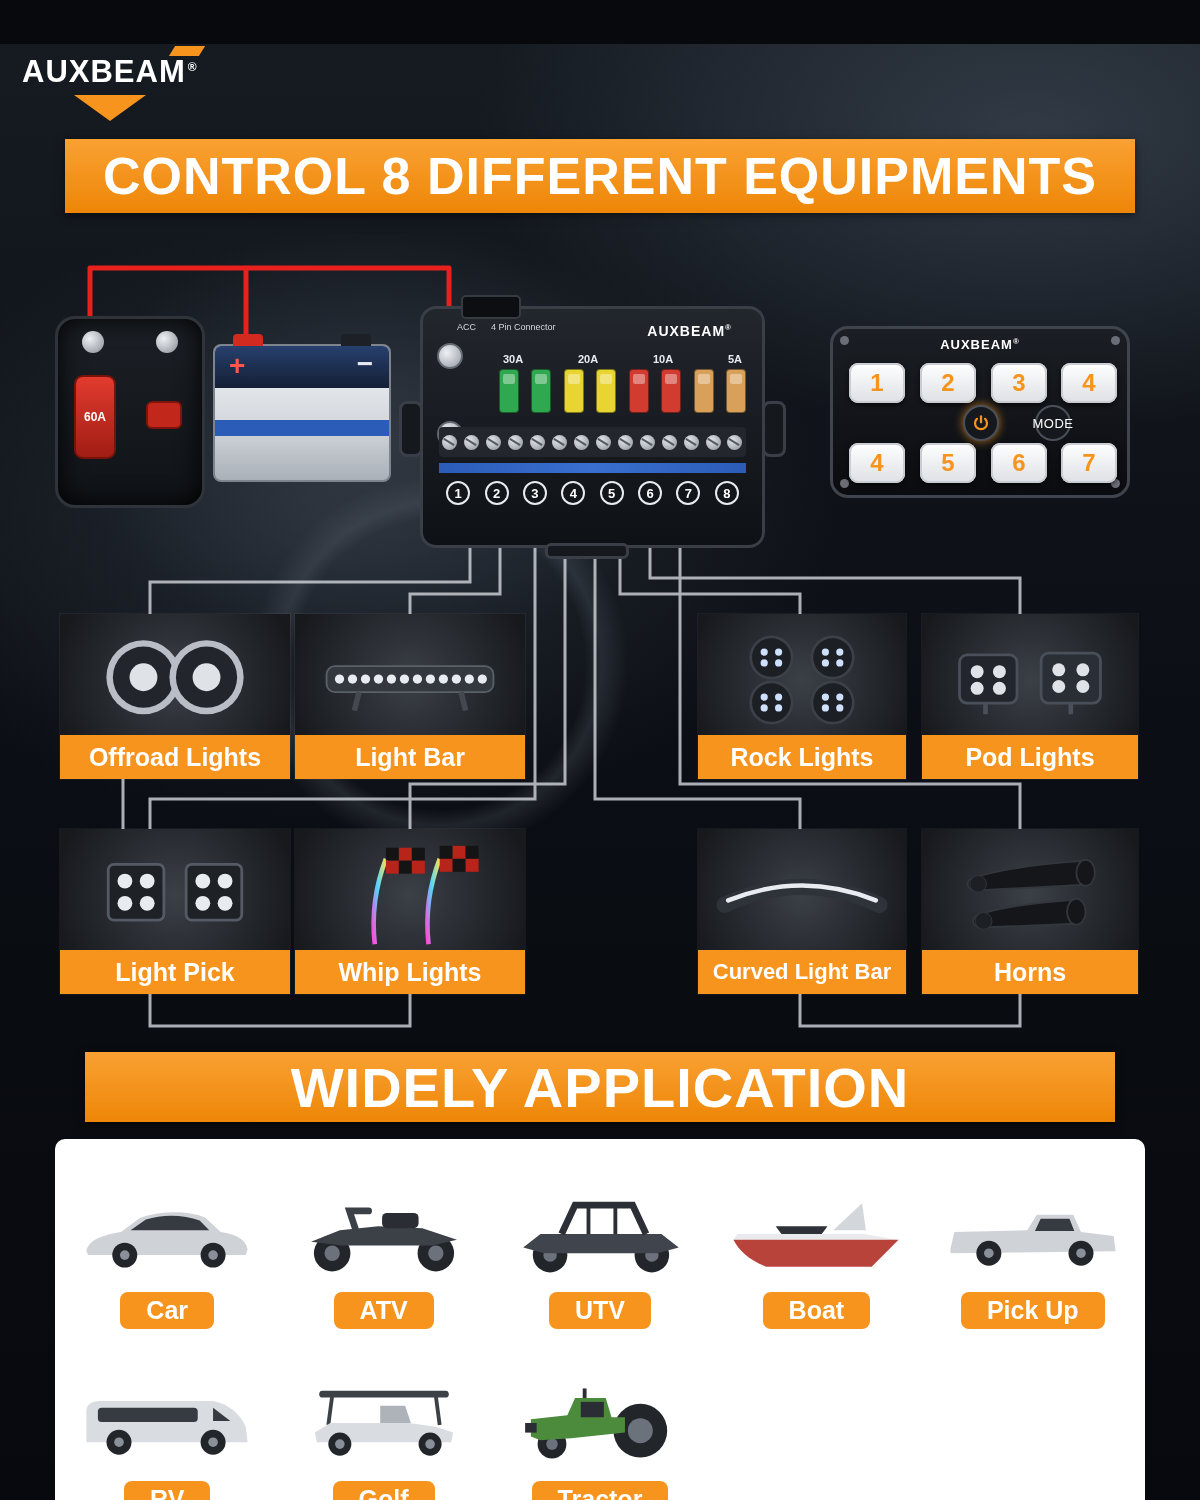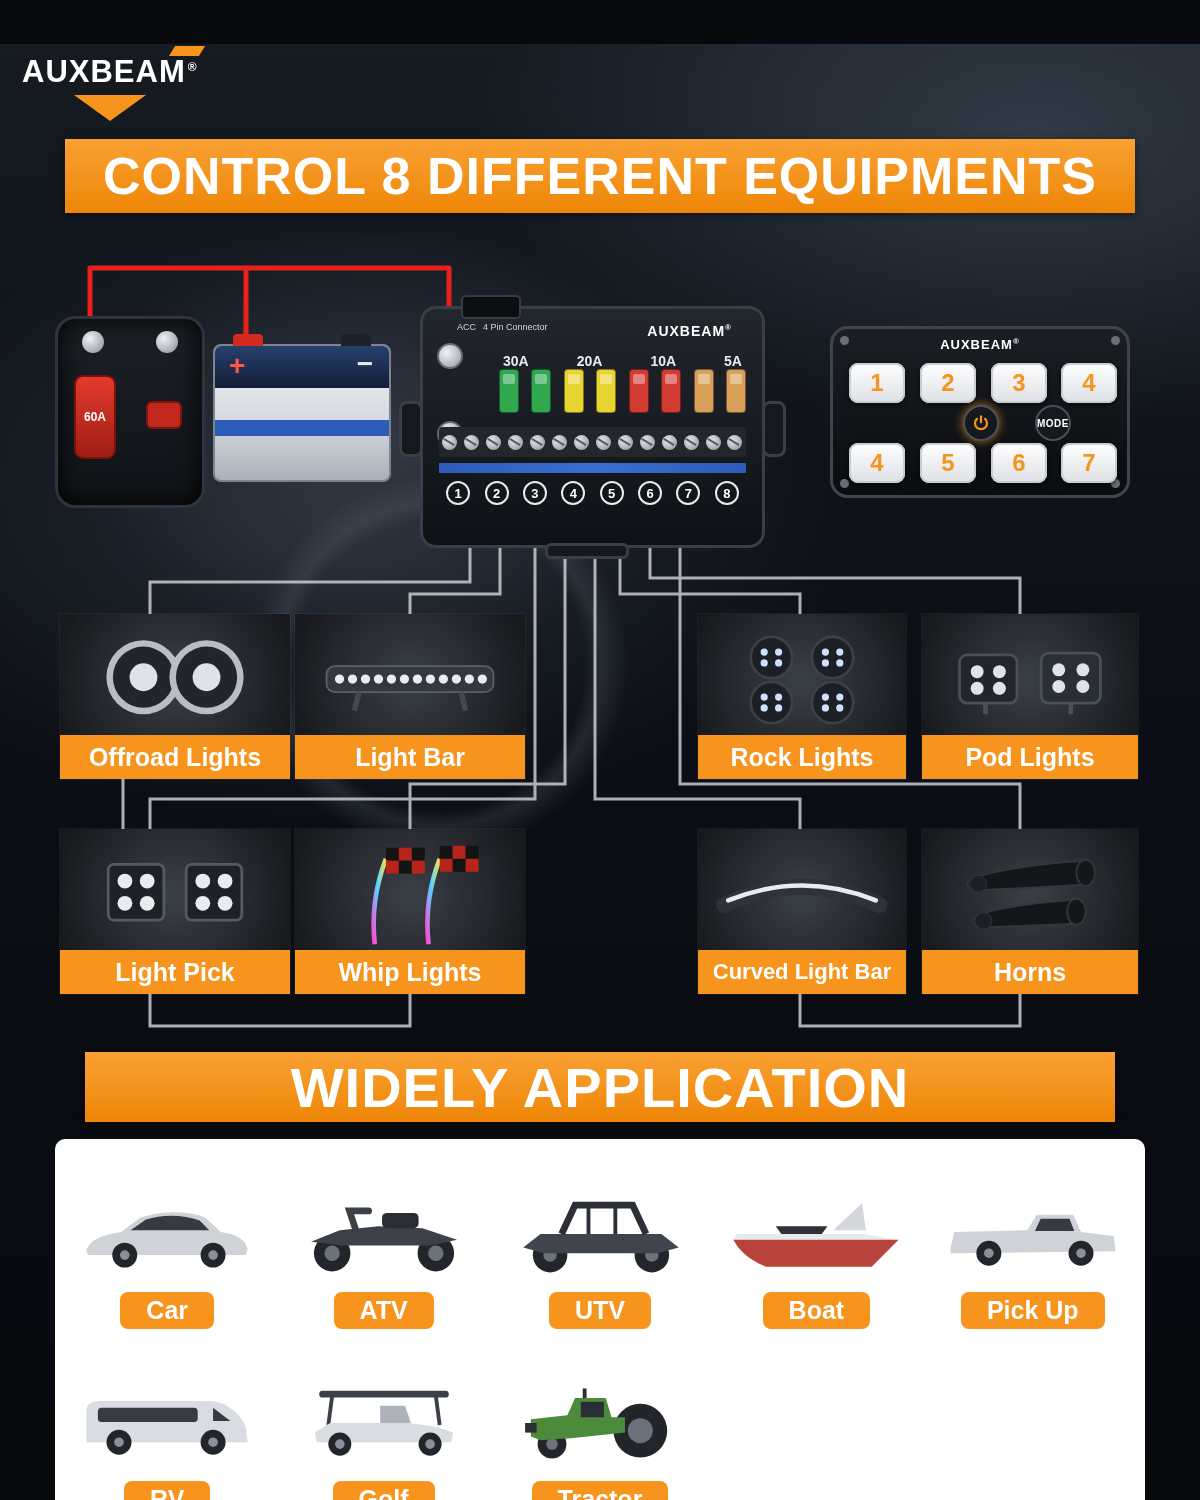--- a/index.html
+++ b/index.html
@@ -49,26 +49,26 @@
   .battery .neg{right:18px;background:#1d2127}
   .battery .plus{position:absolute;left:14px;top:4px;color:#ff5848;font-size:28px;font-weight:800}
   .battery .minus{position:absolute;right:16px;top:2px;color:#e6eaef;font-size:28px;font-weight:800}
 
   
   .cbox{position:absolute;left:420px;top:262px;width:345px;height:242px;background:linear-gradient(180deg,#22262d,#0e1115);border:3px solid #3a3f47;border-radius:16px}
   .cbox .ear{position:absolute;width:24px;height:56px;background:#15181d;border:3px solid #3a3f47;border-radius:8px;top:92px}
   .cbox .ear-l{left:-24px}.cbox .ear-r{right:-24px}
   .cbox .tab{position:absolute;bottom:-14px;left:122px;width:84px;height:16px;background:#15181d;border:3px solid #3a3f47;border-radius:6px}
   .cbox .conn{position:absolute;left:38px;top:-14px;width:60px;height:24px;background:#0c0e11;border:2px solid #363b41;border-radius:5px}
-  .cbox .acc-row{position:absolute;left:34px;top:13px;color:#d4d8dd;font-size:9px;display:flex;gap:7px;white-space:nowrap}
+  .cbox .acc-row{position:absolute;left:34px;top:13px;color:#d4d8dd;font-size:9px;display:flex;gap:15px;white-space:nowrap}
   .cbox .brand{position:absolute;right:30px;top:14px;color:#fff;font-weight:800;font-size:14px;letter-spacing:1px}
   .cbox .brand .reg{font-size:8px;vertical-align:super}
   .cbox .bolt{position:absolute;width:26px;height:26px;border-radius:50%;background:radial-gradient(circle at 35% 35%,#eef1f4,#949aa3);border:2px solid #646a73}
   .cbox .b1{left:14px;top:34px}.cbox .b2{left:14px;top:112px}
-  .fuse-labels{position:absolute;left:80px;right:20px;top:44px;display:flex;justify-content:space-between;color:#e8ebef;font-size:14px;font-weight:700}
+  .fuse-labels{position:absolute;left:80px;right:20px;top:44px;display:flex;justify-content:space-between;color:#e8ebef;font-size:11px;font-weight:700}
   .fuses{position:absolute;left:76px;right:16px;top:60px;display:flex;justify-content:space-between}
   .fuse{width:20px;height:44px;border-radius:4px;border:1px solid rgba(0,0,0,.45);position:relative}
   .fuse::before{content:"";position:absolute;left:3px;right:3px;top:4px;height:10px;background:rgba(255,255,255,.38);border-radius:2px}
   .f30{background:#2fa84f}.f20{background:#e8d532}.f10{background:#d23b2f}.f5{background:#d9a05a}
   .tstrip{position:absolute;left:16px;right:16px;top:118px;height:30px;background:#23262d;border-radius:4px;display:flex;align-items:center;justify-content:space-around}
   .screw{width:15px;height:15px;border-radius:50%;background:radial-gradient(circle at 35% 35%,#e3e7ec,#8a9099);position:relative}
   .screw::after{content:"";position:absolute;left:1px;top:6px;width:12px;height:2px;background:#565b62;transform:rotate(32deg)}
   .bluebar{position:absolute;left:16px;right:16px;top:154px;height:10px;background:linear-gradient(90deg,#2b5cb8,#3a6fd0,#2b5cb8)}
   .numbers{position:absolute;left:16px;right:16px;top:172px;display:flex;justify-content:space-around}
   .numcirc{width:24px;height:24px;border:2px solid #e8ebef;border-radius:50%;color:#fff;font-size:13px;font-weight:700;display:flex;align-items:center;justify-content:center}
@@ -77,21 +77,21 @@
   .spanel{position:absolute;left:830px;top:282px;width:300px;height:172px;background:linear-gradient(180deg,#1b1e24,#0a0c0f);border:3px solid #40454d;border-radius:18px}
   .spanel .pscrew{position:absolute;width:9px;height:9px;border-radius:50%;background:#6a6f77}
   .spanel .c1{left:7px;top:7px}.spanel .c2{right:7px;top:7px}.spanel .c3{left:7px;bottom:7px}.spanel .c4{right:7px;bottom:7px}
   .spanel .brand{position:absolute;top:8px;left:0;right:0;text-align:center;color:#fff;font-size:13px;font-weight:800;letter-spacing:1px}
   .spanel .brand .reg{font-size:8px;vertical-align:super}
   .sbtn{position:absolute;width:56px;height:40px;background:linear-gradient(180deg,#ffffff,#dde0e5);border-radius:9px;display:flex;align-items:center;justify-content:center;font-size:24px;font-weight:800;color:#f7941d;box-shadow:0 2px 5px rgba(0,0,0,.65), inset 0 0 0 2px #c9cdd3}
   .r1{top:34px}.r2{top:114px}
   .k1{left:16px}.k2{left:87px}.k3{left:158px}.k4{left:228px}
   .rbtn{position:absolute;width:36px;height:36px;border-radius:50%;background:#15181d;border:2px solid #4a505a;display:flex;align-items:center;justify-content:center}
   .rbtn.power{left:130px;top:76px;box-shadow:0 0 10px rgba(247,148,29,.7)}
-  .rbtn.mode{left:202px;top:76px;color:#fff;font-size:10px;font-weight:700;letter-spacing:.5px}
+  .rbtn.mode{left:202px;top:76px;color:#fff;font-size:13px;font-weight:400;letter-spacing:.5px}
 
   
   .tile{position:absolute;background:radial-gradient(circle at 50% 40%,#3b4047,#17191d 80%);overflow:hidden;box-shadow:0 0 0 1px rgba(255,255,255,.05)}
   .tile > svg{position:absolute;left:50%;top:40%;transform:translate(-50%,-50%)}
   .tile .label{position:absolute;left:0;right:0;bottom:0;height:44px;background:#f7941d;color:#fff;display:flex;align-items:center;justify-content:center;font-size:25px;font-weight:700;white-space:nowrap}
   .t1{left:60px;top:570px;width:230px;height:165px}
   .t2{left:295px;top:570px;width:230px;height:165px}
   .t3{left:698px;top:570px;width:208px;height:165px}
   .t4{left:922px;top:570px;width:216px;height:165px}
   .t5{left:60px;top:785px;width:230px;height:165px}

